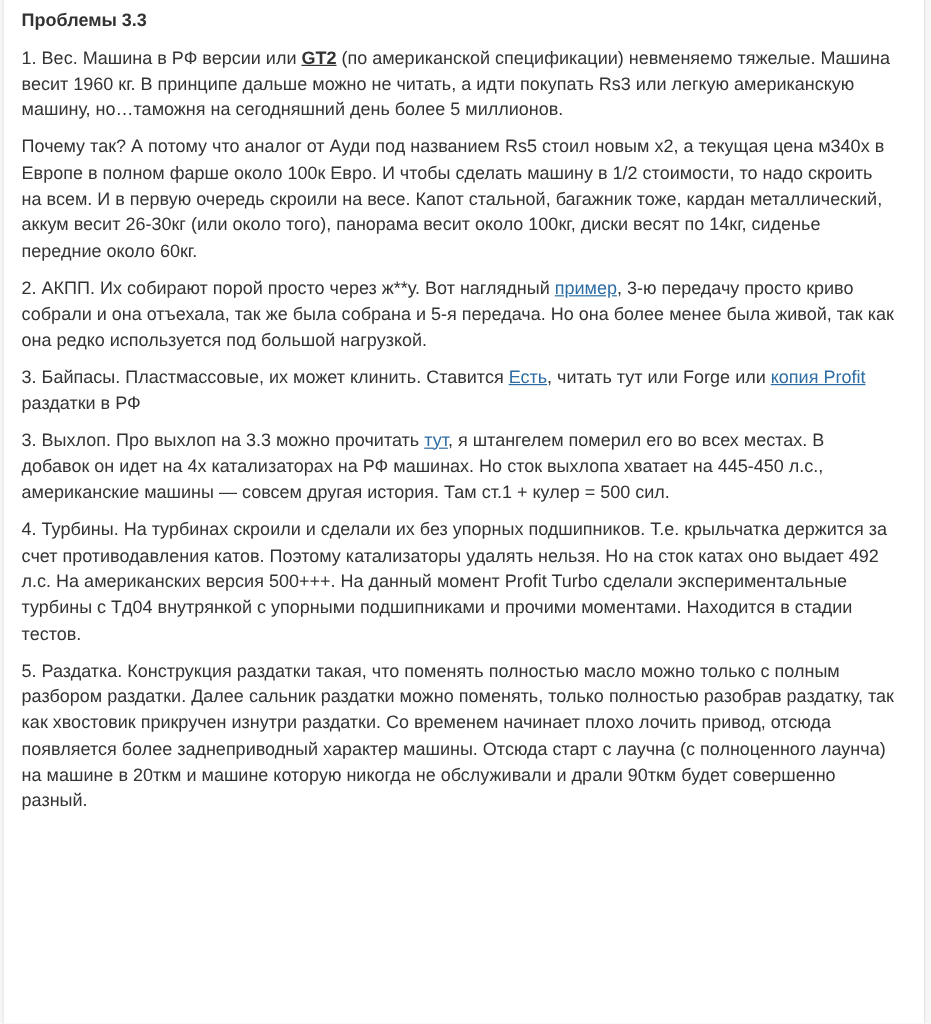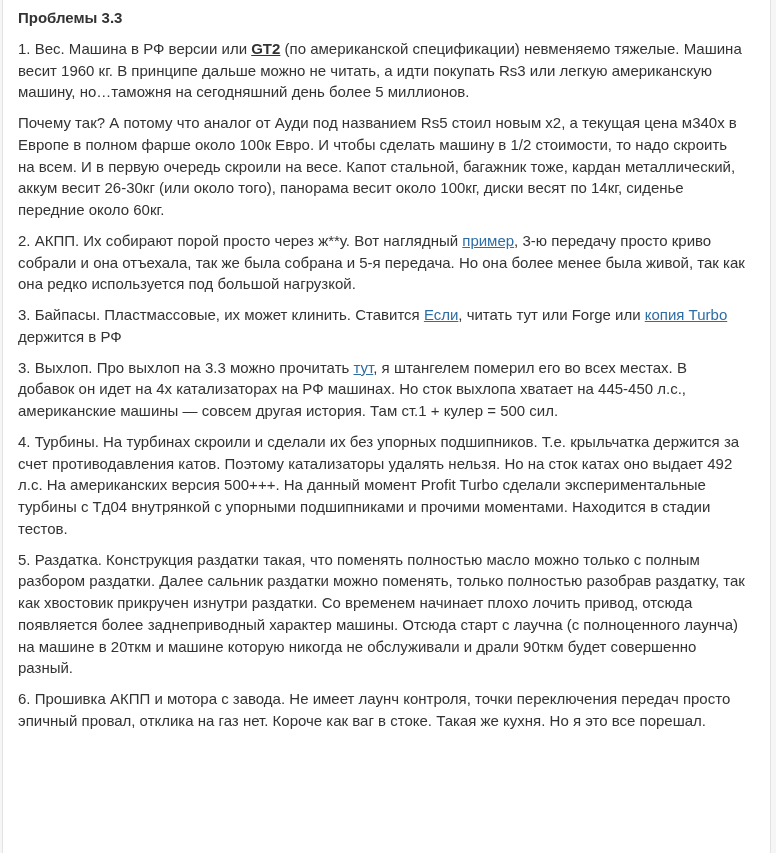--- a/index.html
+++ b/index.html
@@ -51,20 +51,19 @@
 </head>
 <body>
 
 <div class="viewport">
   <article class="card">
     <h1 class="post-title">Проблемы 3.3</h1>
     <div class="post-body">
         <p><span>1. Вес. Машина в РФ версии или </span><a href="#" class="inline-bold-link">GT2</a><span> (по американской спецификации) невменяемо тяжелые. Машина весит 1960 кг. В принципе дальше можно не читать, а идти покупать Rs3 или легкую американскую машину, но…таможня на сегодняшний день более 5 миллионов.</span></p>
         <p><span>Почему так? А потому что аналог от Ауди под названием Rs5 стоил новым х2, а текущая цена м340х в Европе в полном фарше около 100к Евро. И чтобы сделать машину в 1/2 стоимости, то надо скроить на всем. И в первую очередь скроили на весе. Капот стальной, багажник тоже, кардан металлический, аккум весит 26-30кг (или около того), панорама весит около 100кг, диски весят по 14кг, сиденье передние около 60кг.</span></p>
         <p><span>2. АКПП. Их собирают порой просто через ж**у. Вот наглядный </span><a href="#" class="inline-link">пример</a><span>, 3-ю передачу просто криво собрали и она отъехала, так же была собрана и 5-я передача. Но она более менее была живой, так как она редко используется под большой нагрузкой.</span></p>
-        <p><span>3. Байпасы. Пластмассовые, их может клинить. Ставится </span><a href="#" class="inline-link">Если</a><span>, читать тут или Forge или </span><a href="#" class="inline-link">копия Turbo</a><span> держится в РФ</span></p>
+        <p><span>3. Байпасы. Пластмассовые, их может клинить. Ставится </span><a href="#" class="inline-link">Есть</a><span>, читать тут или Forge или </span><a href="#" class="inline-link">копия Profit</a><span> раздатки в РФ</span></p>
         <p><span>3. Выхлоп. Про выхлоп на 3.3 можно прочитать </span><a href="#" class="inline-link">тут</a><span>, я штангелем померил его во всех местах. В добавок он идет на 4х катализаторах на РФ машинах. Но сток выхлопа хватает на 445-450 л.с., американские машины — совсем другая история. Там ст.1 + кулер = 500 сил.</span></p>
         <p><span>4. Турбины. На турбинах скроили и сделали их без упорных подшипников. Т.е. крыльчатка держится за счет противодавления катов. Поэтому катализаторы удалять нельзя. Но на сток катах оно выдает 492 л.с. На американских версия 500+++. На данный момент Profit Turbo сделали экспериментальные турбины с Тд04 внутрянкой с упорными подшипниками и прочими моментами. Находится в стадии тестов.</span></p>
         <p><span>5. Раздатка. Конструкция раздатки такая, что поменять полностью масло можно только с полным разбором раздатки. Далее сальник раздатки можно поменять, только полностью разобрав раздатку, так как хвостовик прикручен изнутри раздатки. Со временем начинает плохо лочить привод, отсюда появляется более заднеприводный характер машины. Отсюда старт с лаучна (с полноценного лаунча) на машине в 20ткм и машине которую никогда не обслуживали и драли 90ткм будет совершенно разный.</span></p>
-        <p><span>6. Прошивка АКПП и мотора с завода. Не имеет лаунч контроля, точки переключения передач просто эпичный провал, отклика на газ нет. Короче как ваг в стоке. Такая же кухня. Но я это все порешал.</span></p>
       </div>
   </article>
 </div>
 
 </body></html>

